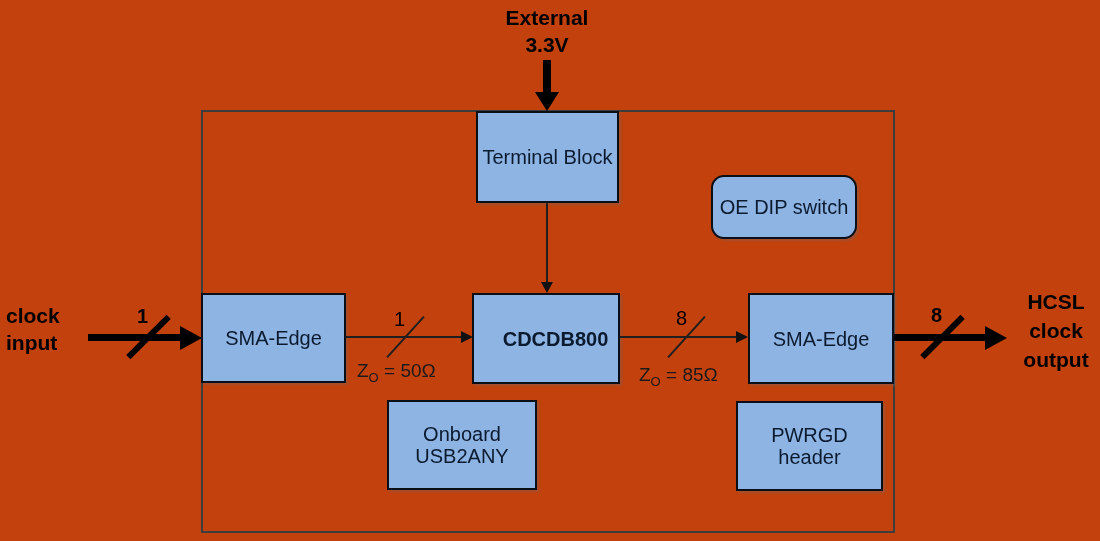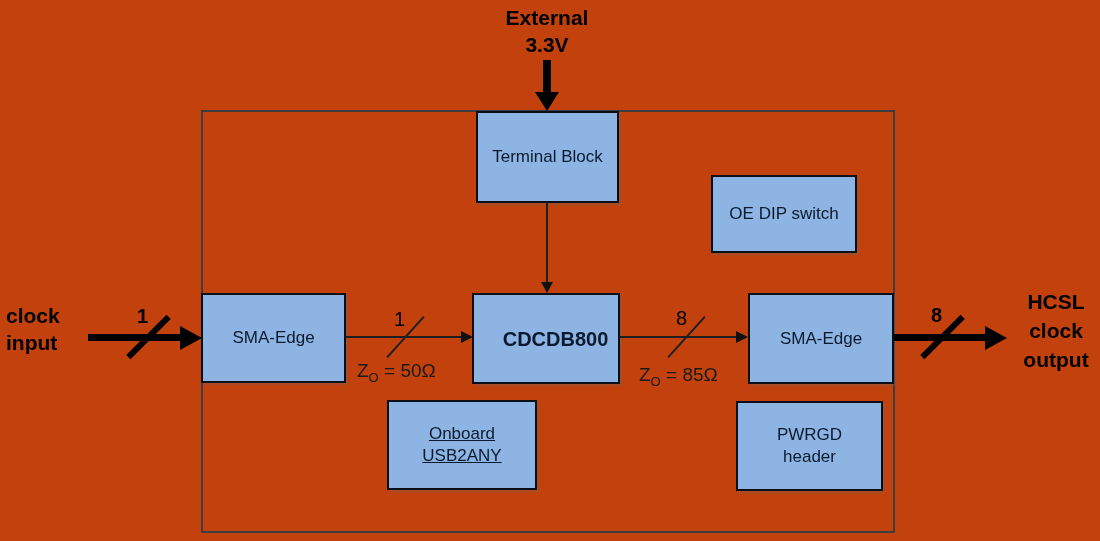--- a/index.html
+++ b/index.html
@@ -28,21 +28,21 @@
   .box {
     position: absolute;
     background: #8DB4E2;
     border: 2px solid #0a0f17;
     box-sizing: border-box;
     display: flex;
     align-items: center;
     justify-content: center;
     text-align: center;
     color: #0c1a30;
-    font-size: 17px;
+    font-size: 20px;
     line-height: 22px;
     white-space: pre-line;
     box-shadow: 2px 2px 2px rgba(110,110,110,0.35);
   }
   .box.bold { font-weight: bold; font-size: 20px; padding-left: 19px; }
   
   .outer-label {
     position: absolute;
     font-weight: bold;
     font-size: 21px;
@@ -122,21 +122,21 @@
   <div class="outer-label center-text" style="left:487px; top:4px; width:120px;">External
 3.3V</div>
 
   <div class="thick-shaft-v" style="left:543px; top:60px; height:33px;"></div>
   <div class="ah-down-thick" style="left:535px; top:92px;"></div>
 
   <div class="box" style="left:476px; top:111px; width:143px; height:92px;">
     <span>Terminal Block</span>
   </div>
 
-  <div class="box" style="left:711px; top:175px; width:146px; height:78px;">
+  <div class="box" style="left:711px; top:175px; width:146px; height:64px;border-radius:13px;">
     <span>OE DIP switch</span>
   </div>
 
   <div class="vline" style="left:546px; top:203px; height:80px;"></div>
   <div class="ah-down-thin" style="left:541px; top:282px;"></div>
 
   <div class="outer-label" style="left:6px; top:302px; width:90px;">clock
 input</div>
 
   <div class="thick-shaft-h" style="left:88px; top:334px; width:93px;"></div>
@@ -170,21 +170,21 @@
 
   <div class="thick-shaft-h" style="left:894px; top:334px; width:92px;"></div>
   <div class="ah-right-thick" style="left:985px; top:326px;"></div>
   <div class="slash-thick" style="left:914px; top:334px;"></div>
   <div class="bus-num bold" style="left:931px; top:304px;">8</div>
 
   <div class="outer-label center-text" style="left:1012px; top:287px; width:88px; line-height:29px;">HCSL
 clock
 output</div>
 
-  <div class="box" style="left:387px; top:400px; width:150px; height:90px;text-decoration:underline;">
+  <div class="box" style="left:387px; top:400px; width:150px; height:90px;">
     <span>Onboard
 USB2ANY</span>
   </div>
   <div class="box" style="left:736px; top:401px; width:147px; height:90px;">
     <span>PWRGD
 header</span>
   </div>
 
 </div>
 

